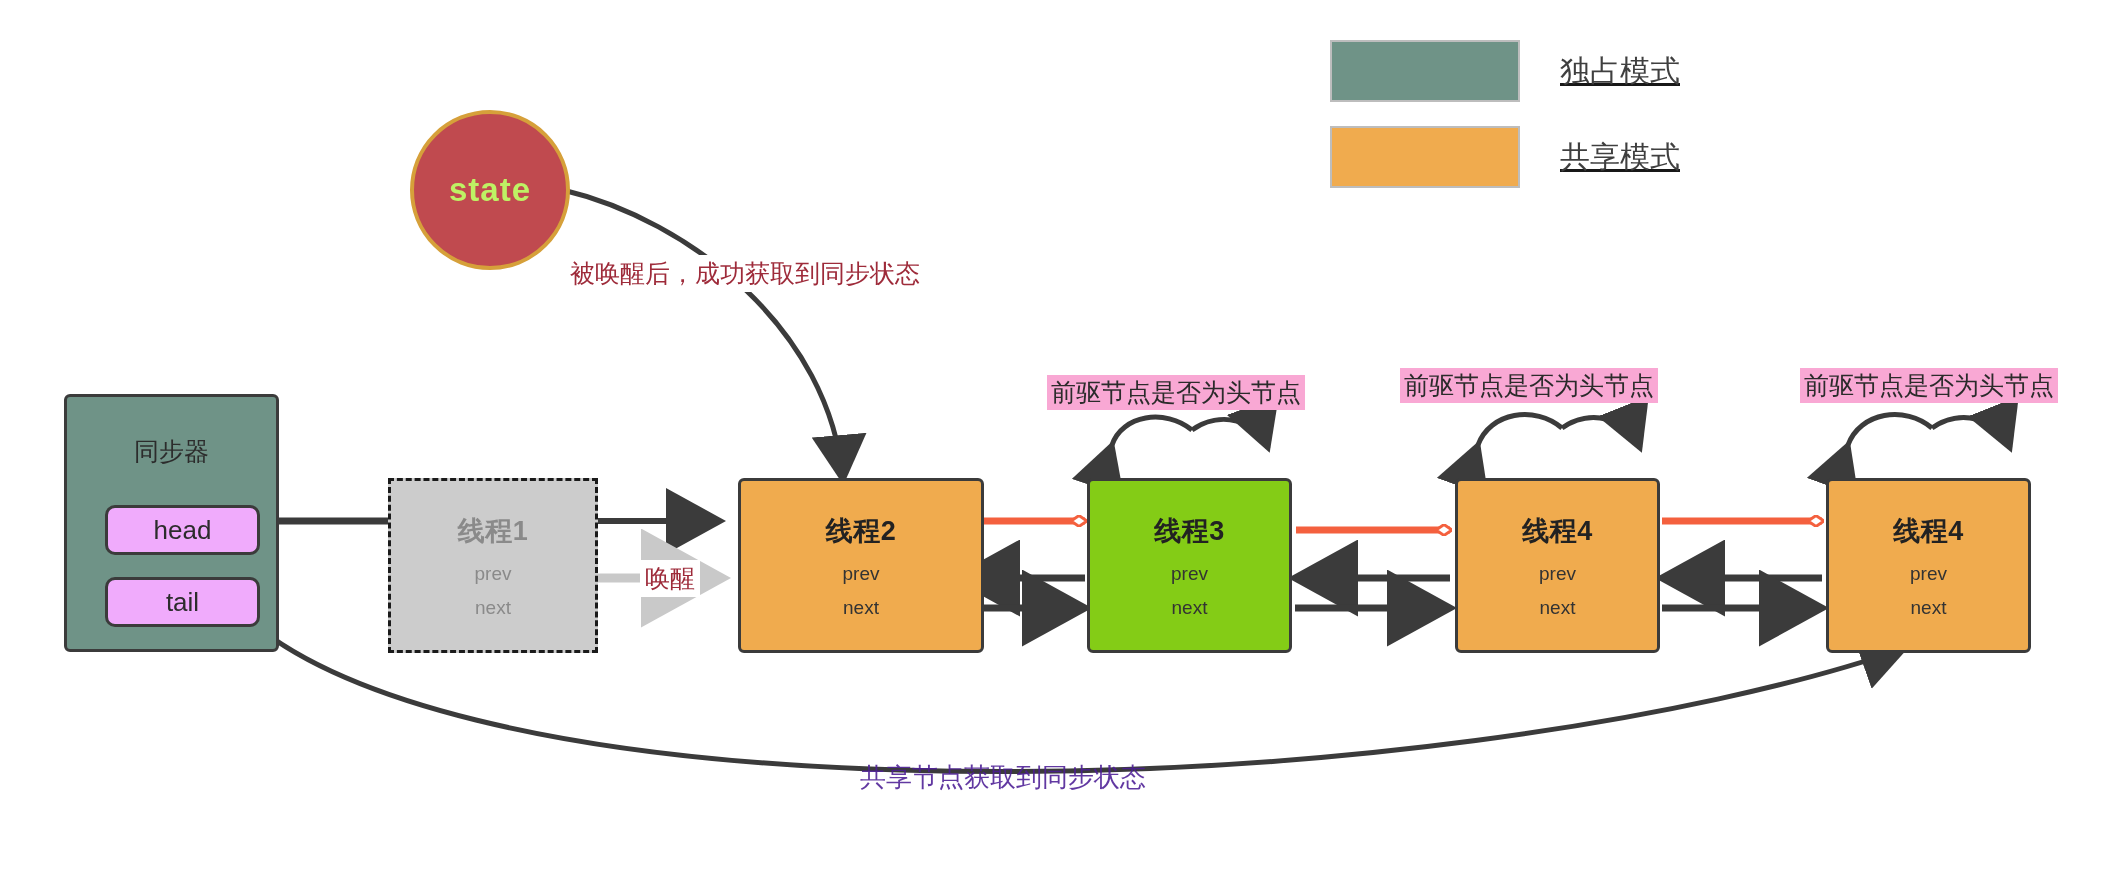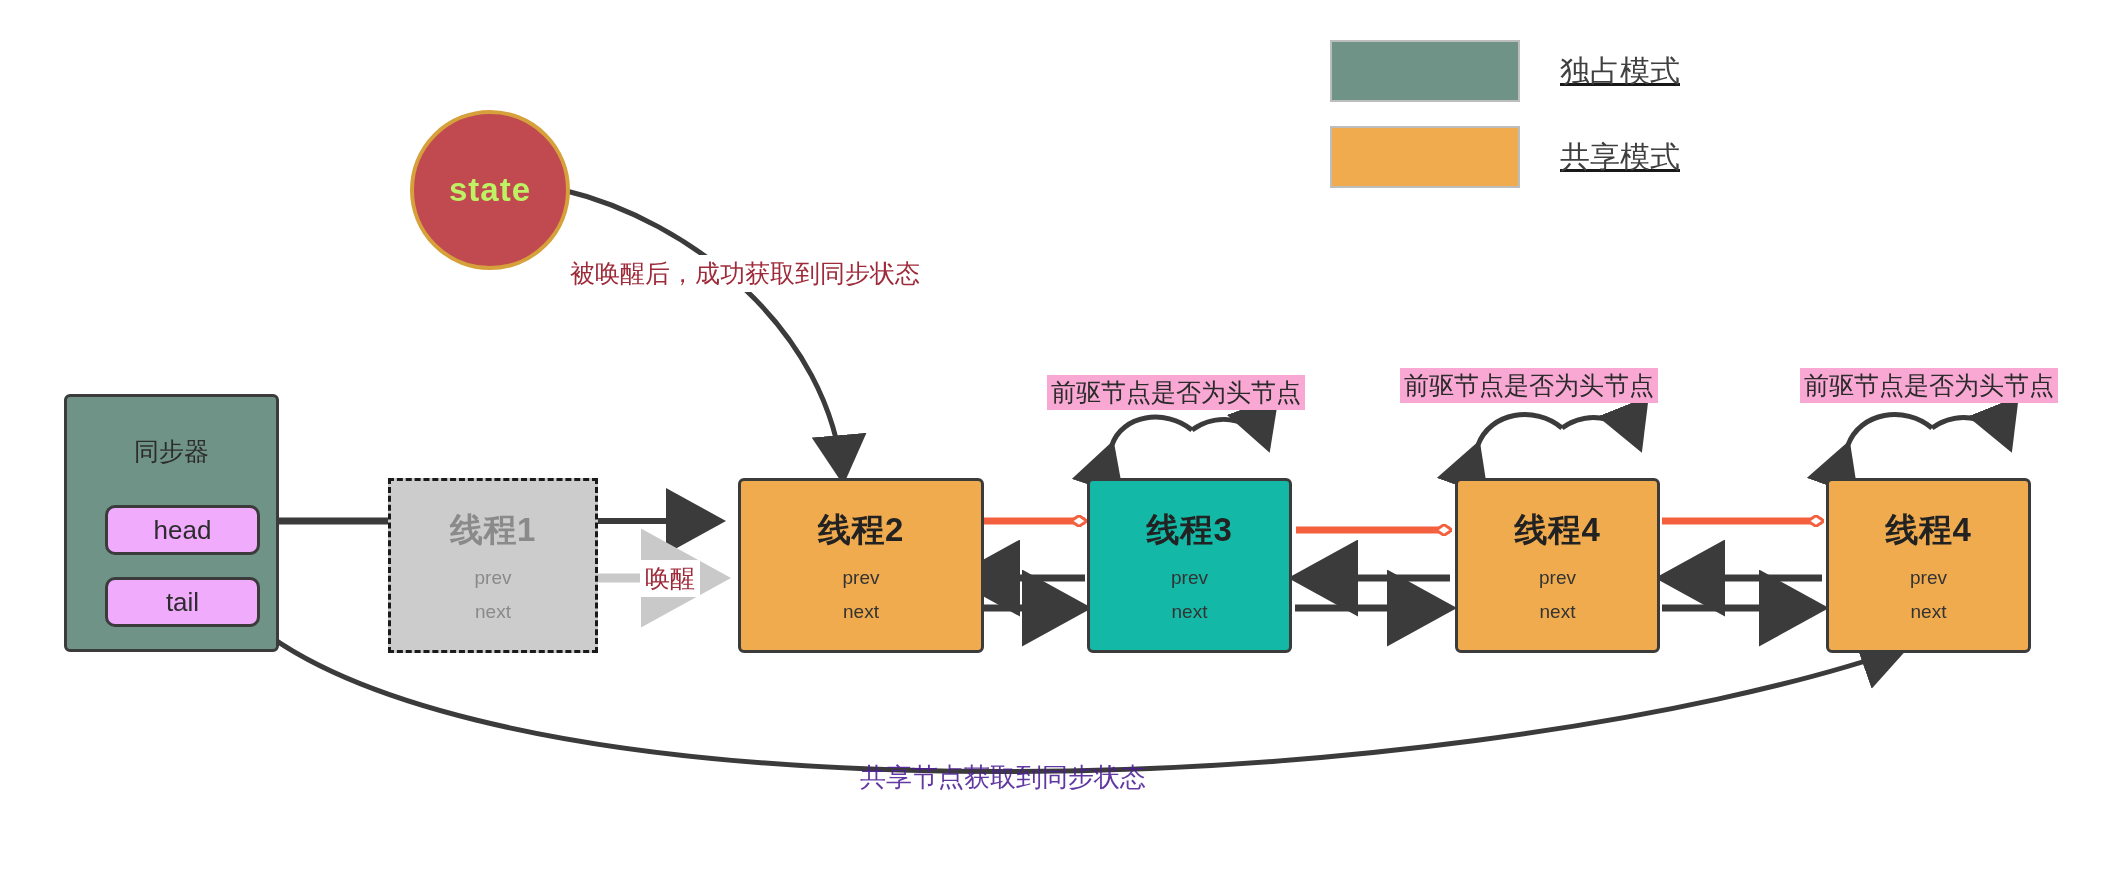--- a/index.html
+++ b/index.html
@@ -10,27 +10,27 @@
   #stage{position:absolute;left:0;top:0;width:2105px;height:885px;}
   svg#wires{position:absolute;left:0;top:0;width:2105px;height:885px;pointer-events:none;}
 
   
   .node{
     position:absolute;box-sizing:border-box;
     border:3px solid #3b3b3b;border-radius:6px;
     display:flex;flex-direction:column;align-items:center;justify-content:center;
     z-index:6;
   }
-  .node .title{font-weight:bold;font-size:33px;color:#222;letter-spacing:.5px;}
+  .node .title{font-weight:bold;font-size:27px;color:#222;letter-spacing:.5px;}
   .node .field{font-size:19px;color:#333;}
   .node .title{margin-bottom:14px;}
   .node .field+.field{margin-top:12px;}
 
   .node.shared{background:#f0ab4e;}
-  .node.exclusive{background:#14b8a6;}
+  .node.exclusive{background:#84cc16;}
   .node.dead{
     background:#cccccc;border:3px dashed #1a1a1a;border-radius:0;
   }
   .node.dead .title{color:#8a8a8a;}
   .node.dead .field{color:#8a8a8a;}
 
   
   #sync{
     position:absolute;box-sizing:border-box;
     background:#6f9387;border:3px solid #3b3b3b;border-radius:6px;

